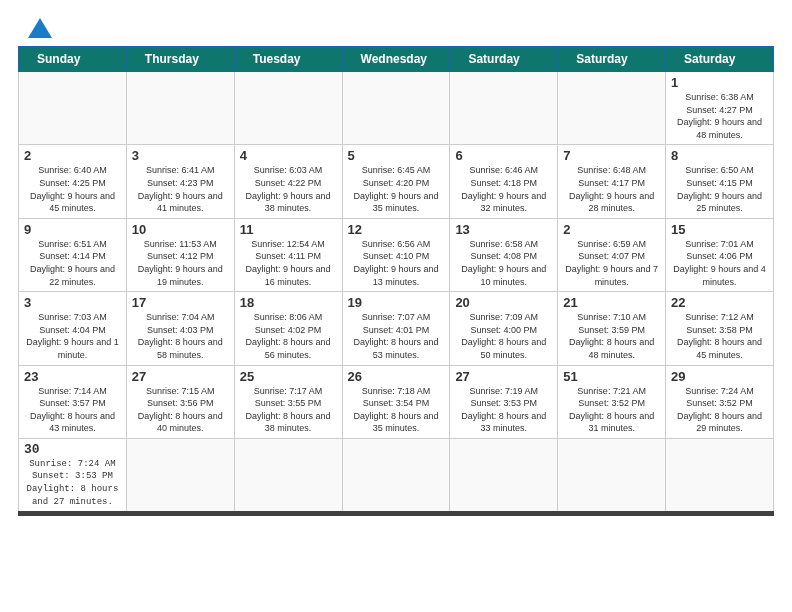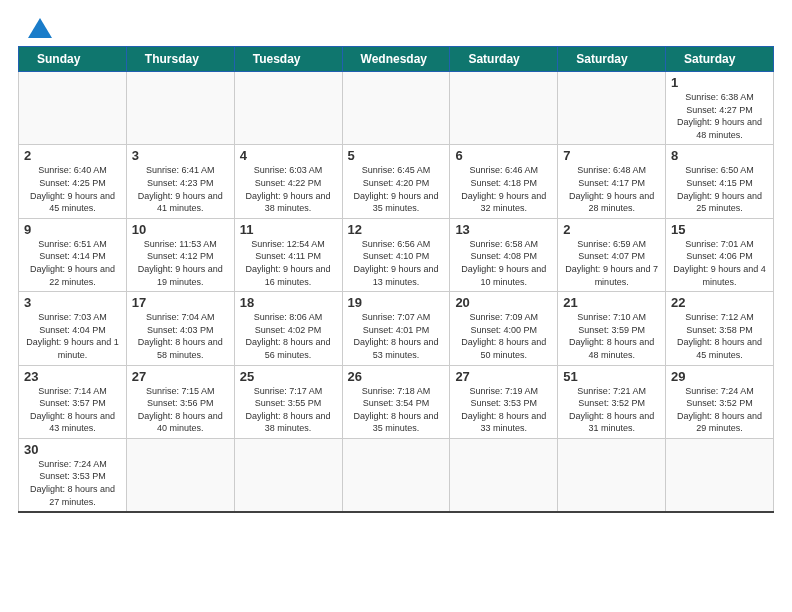--- a/index.html
+++ b/index.html
@@ -97,21 +97,22 @@
       display: block;
       margin-bottom: 1px;
     }
     .day-info {
       font-size: 9px;
       line-height: 1.4;
       color: #333;
       text-align: center;
     }
     .last-row td {
-      border-bottom: 2px solid #404040;
+      border-bottom: 5px solid #404040;
+      font-family: Liberation Mono, monospace;
     }
   </style>
 </head>
 <body>
 
 <div class="page">
   <div class="header-row">
     <div class="logo-area">
       <div class="logo">
         <span class="logo-text-general"></span>

